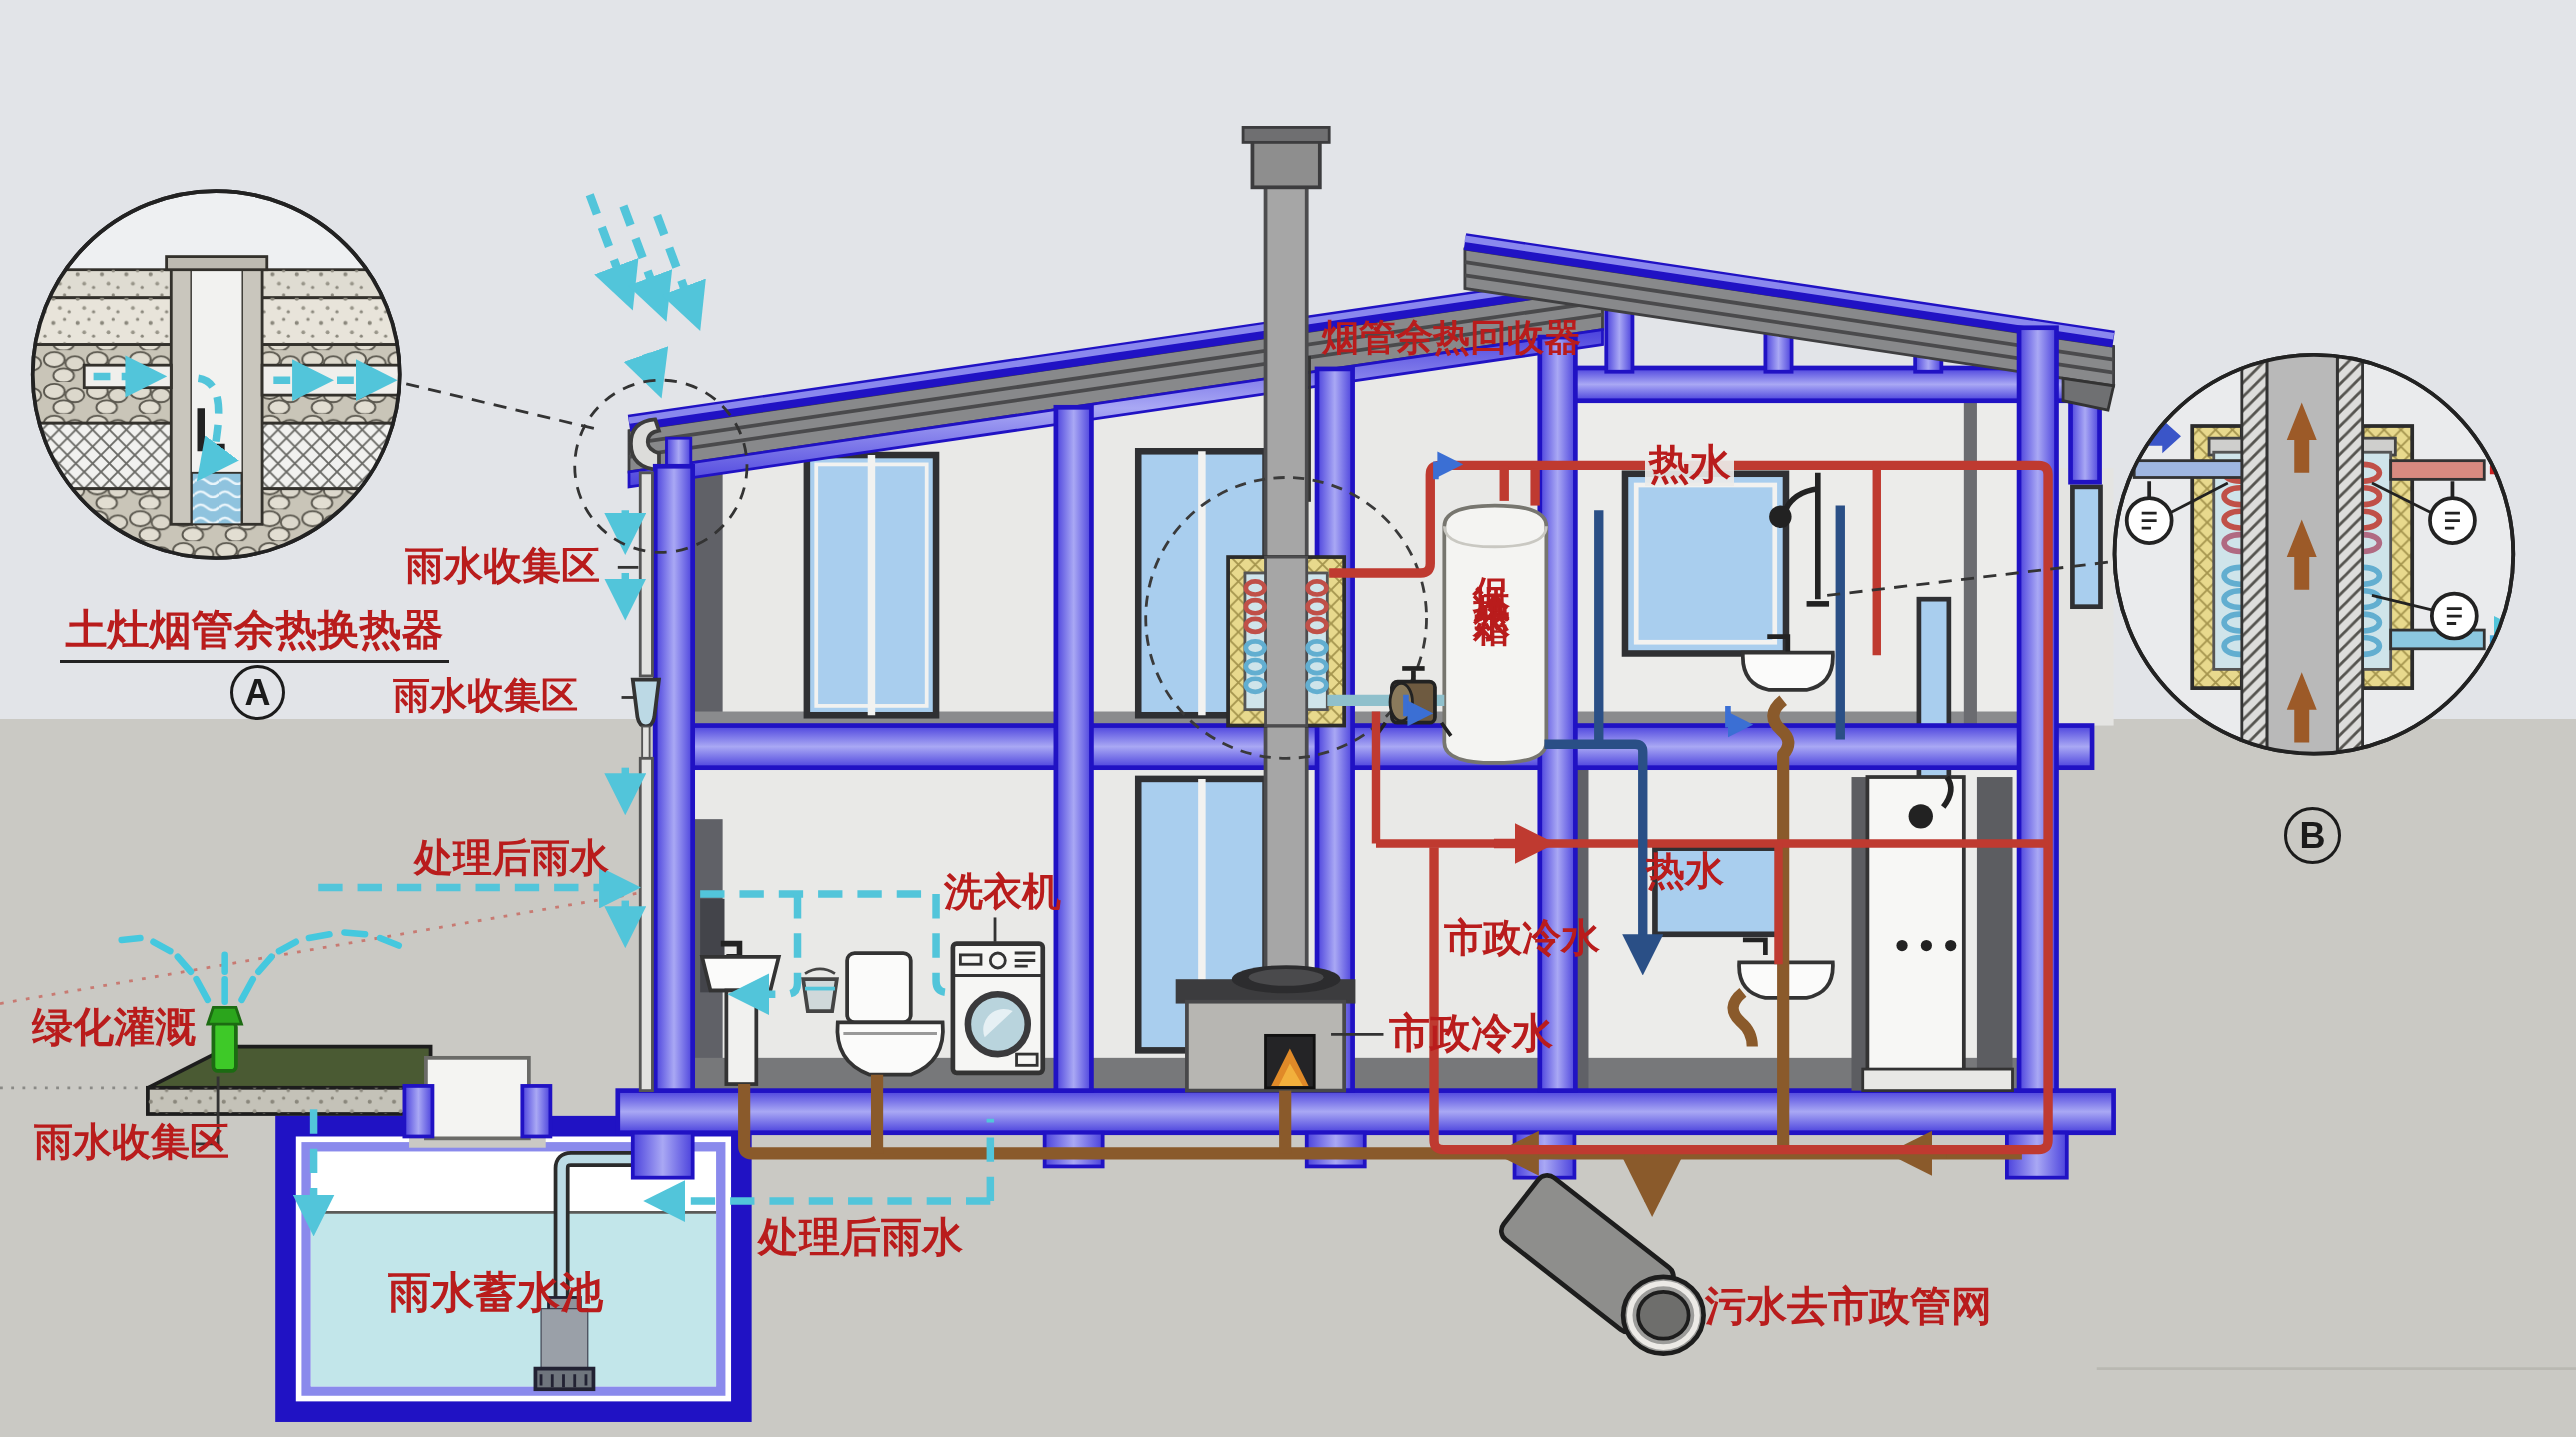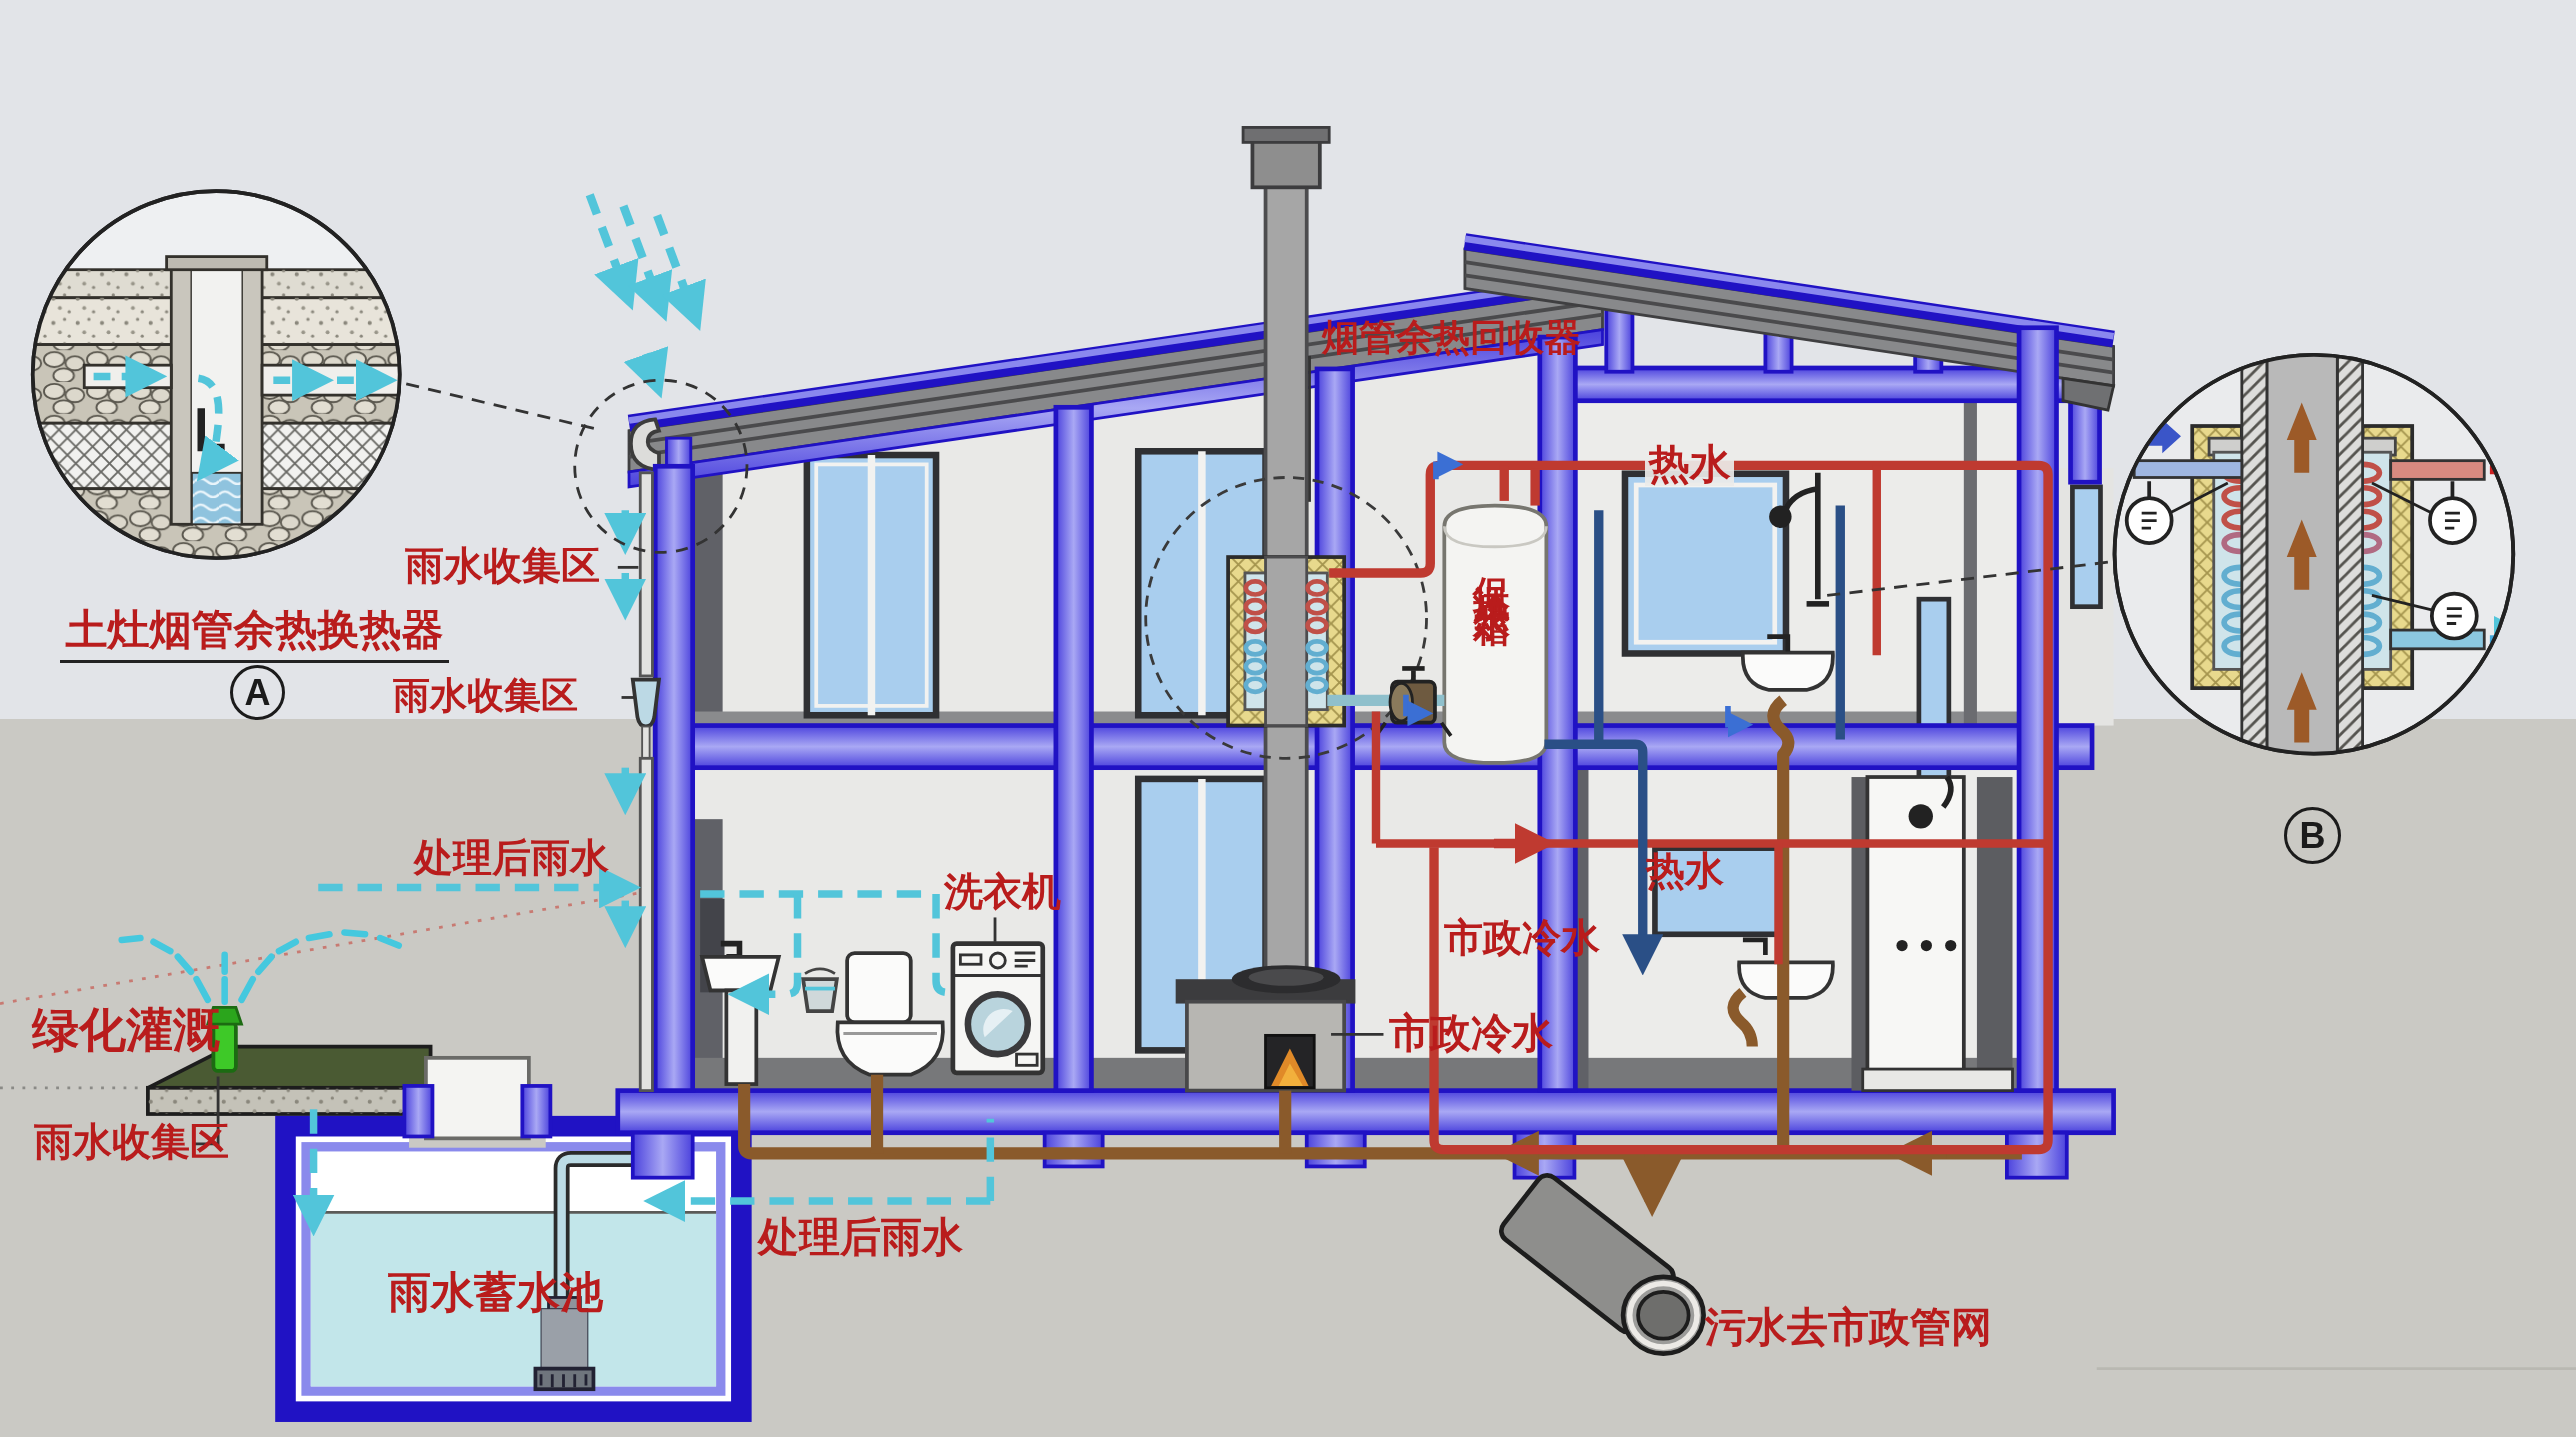--- a/index.html
+++ b/index.html
@@ -492,24 +492,24 @@
 </svg>
 
 <div class="lbl" style="left:1322px;top:318px;font-size:37px;">烟管余热回收器</div>
 <div class="lbl bg" style="left:1645px;top:442px;font-size:41px;">热水</div>
 <div class="lbl" style="left:1646px;top:850px;font-size:39px;">热水</div>
 <div class="lbl vert" style="left:1471px;top:548px;font-size:37px;">保温热水箱</div>
 <div class="lbl" style="left:1444px;top:869px;font-size:39px;margin-top:48px;">市政冷水</div>
 <div class="lbl" style="left:405px;top:545px;font-size:39px;">雨水收集区</div>
 <div class="lbl" style="left:393px;top:676px;font-size:37px;">雨水收集区</div>
 <div class="lbl" style="left:414px;top:837px;font-size:39px;">处理后雨水</div>
-<div class="lbl" style="left:32px;top:1005px;font-size:47px;">绿化灌溉</div>
+<div class="lbl" style="left:32px;top:1005px;font-size:41px;">绿化灌溉</div>
 <div class="lbl" style="left:34px;top:1121px;font-size:39px;">雨水收集区</div>
 <div class="lbl" style="left:388px;top:1269px;font-size:43px;">雨水蓄水池</div>
 <div class="lbl" style="left:758px;top:1215px;font-size:41px;">处理后雨水</div>
 <div class="lbl" style="left:944px;top:871px;font-size:39px;">洗衣机</div>
 <div class="lbl" style="left:1389px;top:1011px;font-size:41px;">市政冷水</div>
-<div class="lbl" style="left:1705px;top:1284px;font-size:41px;margin-top:21px;">污水去市政管网</div>
+<div class="lbl" style="left:1705px;top:1284px;font-size:41px;">污水去市政管网</div>
 <div class="lbl titleA" style="left:53px;top:607px;font-size:42px;"><span>土灶烟管余热换热器</span></div>
 <div class="badge" style="left:230px;top:665px;width:49px;height:49px;font-size:36px;">A</div>
 <div class="badge" style="left:2284px;top:807px;width:51px;height:51px;font-size:36px;">B</div>
 </div>
 
 
 </body></html>

